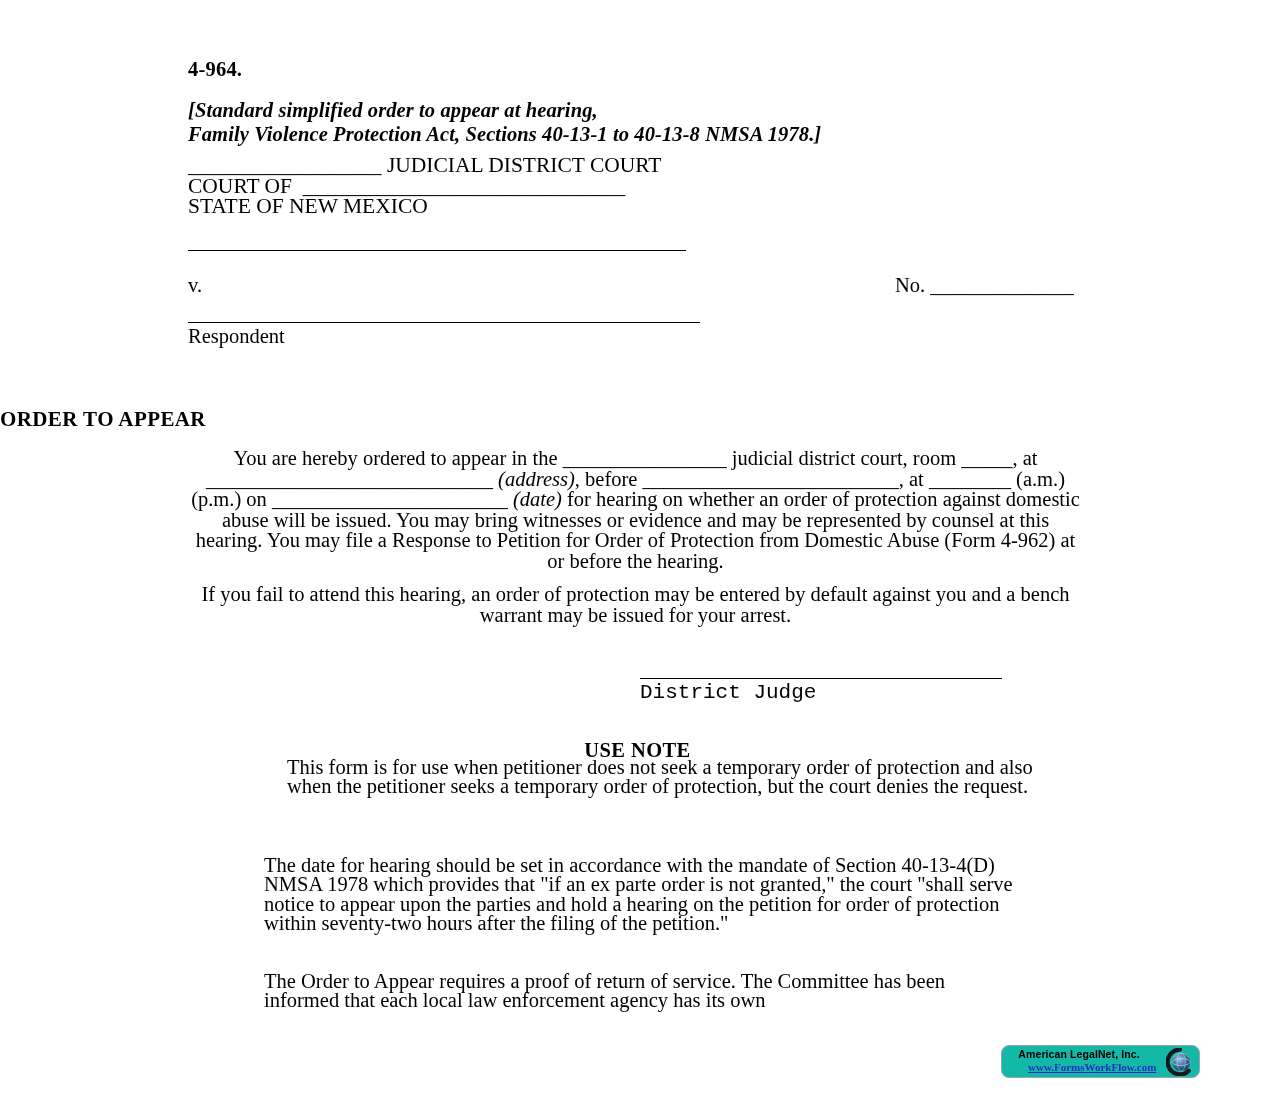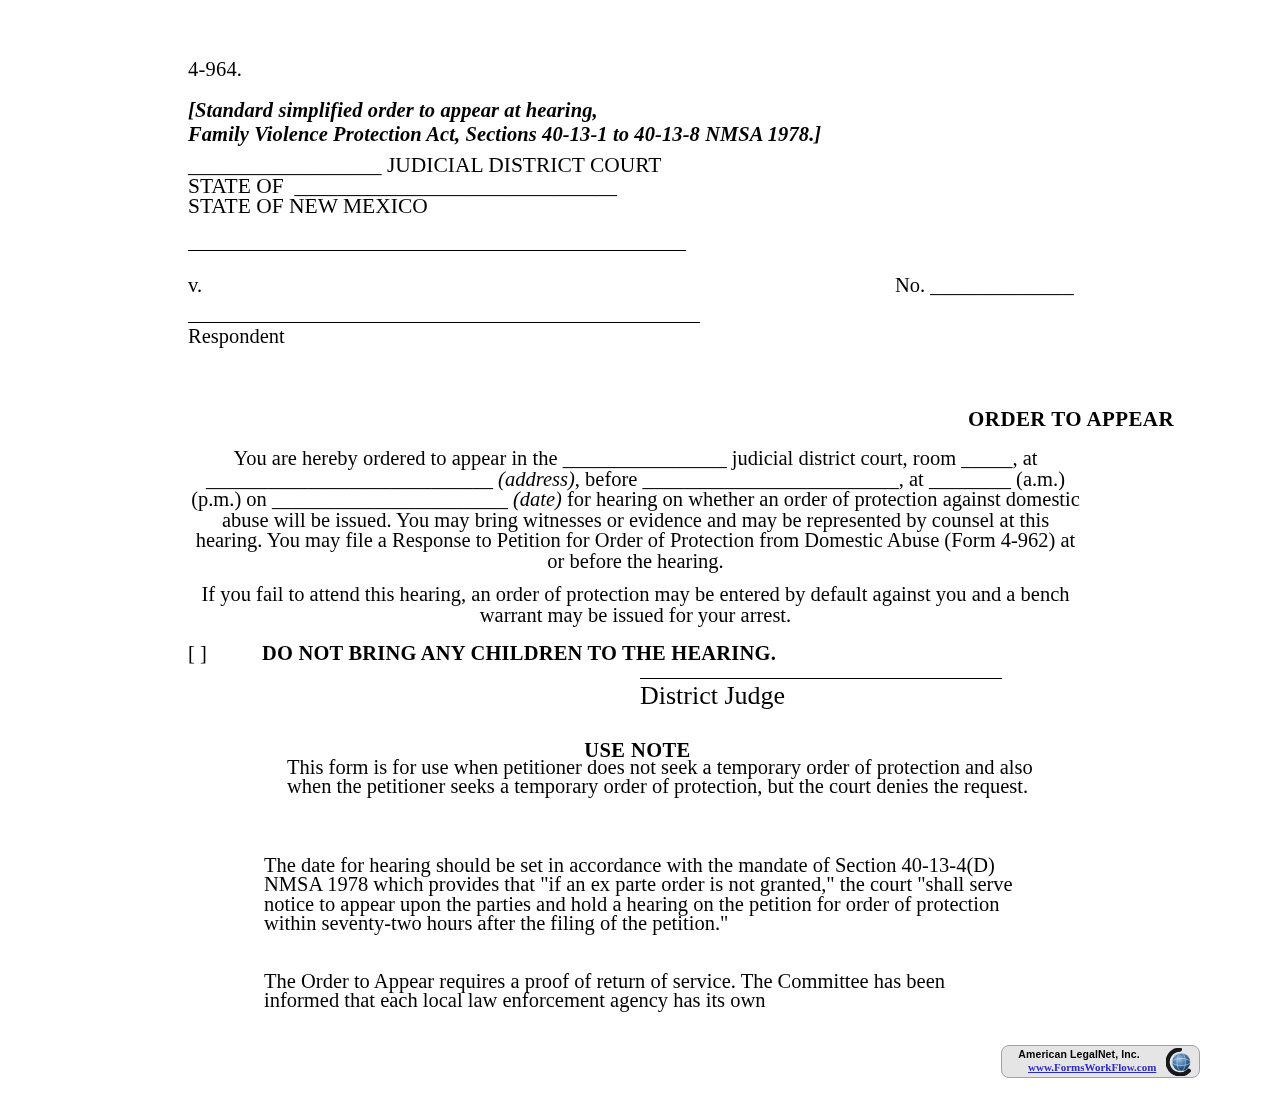--- a/index.html
+++ b/index.html
@@ -24,21 +24,21 @@
     height: 1100px;
     background: #fff;
   }
 
   
   .form-number {
     position: absolute;
     left: 188px;
     top: 58px;
     font-size: 20.5px;
-    font-weight: normal;
+    font-weight: bold;
     letter-spacing: 0.2px;
   }
 
   .bracket-title {
     position: absolute;
     left: 188px;
     top: 99px;
     font-size: 20.5px;
     font-weight: bold;
     font-style: italic;
@@ -99,21 +99,21 @@
     font-size: 20.5px;
     white-space: pre;
   }
   .respondent-wrap { margin-top: 22px; }
 
   .doc-title {
     position: absolute;
     left: 0;
     top: 407px;
     width: 1174px;
-    text-align: right;
+    text-align: left;
     font-size: 21px;
     font-weight: bold;
     letter-spacing: 0.4px;
   }
 
   .body-para {
     position: absolute;
     left: 188px;
     width: 895px;
     font-size: 20.5px;
@@ -146,21 +146,22 @@
     top: 678px;
     width: 400px;
   }
   .sig-rule {
     border-bottom: 1.7px solid #000;
     width: 362px;
     height: 0;
   }
   .sig-label {
     margin-top: 2px;
-    font-size: 26px;
+    font-size: 21px;
+    font-family: Liberation Mono, monospace;
   }
 
   .use-note-title {
     position: absolute;
     left: 0;
     top: 739px;
     width: 1275px;
     text-align: center;
     font-size: 20.5px;
     font-weight: bold;
@@ -180,21 +181,21 @@
 
   
   .badge {
     position: absolute;
     left: 1001px;
     top: 1045px;
     width: 199px;
     height: 33px;
     border: 1.2px solid #9aa3ad;
     border-radius: 8px;
-    background: #e5e5e5;
+    background: #14b8a6;
     box-sizing: border-box;
     overflow: hidden;
   }
   .badge-text {
     position: absolute;
     left: 6px;
     top: 2px;
     width: 142px;
     text-align: center;
   }
@@ -230,21 +231,21 @@
 
 <div class="page">
 
   <div class="form-number">4-964.</div>
 
   <div class="bracket-title">[Standard simplified order to appear at hearing,
 Family Violence Protection Act, Sections 40-13-1 to 40-13-8 NMSA 1978.]</div>
 
   <div class="court-block">
     <span class="line">__________________ JUDICIAL DISTRICT COURT</span>
-    <span class="line">STATE OF  ______________________________</span>
+    <span class="line">COURT OF  ______________________________</span>
     <span class="line">STATE OF NEW MEXICO</span>
   </div>
 
   <div class="caption">
     <span class="rule-long"></span>
 
     <div class="v-row">
       <span class="v-mark">v.</span>
       <span class="case-no">No. ______________</span>
     </div>
@@ -256,23 +257,20 @@
   </div>
 
   <div class="doc-title">ORDER TO APPEAR</div>
 
   <div class="body-para" id="order-para">
     <span>You are hereby ordered to appear in the ________________ judicial district court, room _____, at ____________________________ </span><i>(address)</i><span>, before _________________________, at ________ (a.m.) (p.m.) on _______________________ </span><i>(date)</i><span> for hearing on whether an order of protection against domestic abuse will be issued.  You may bring witnesses or evidence and may be represented by counsel at this hearing.  You may file a Response to Petition for Order of Protection from Domestic Abuse (Form 4-962) at or before the hearing.</span>
   </div>
 
   <div class="body-para" id="default-para">If you fail to attend this hearing, an order of protection may be entered by default against you and a bench warrant may be issued for your arrest.</div>
 
-  <div class="children-row">
-    <span class="box">[ ]</span><span class="txt">DO NOT BRING ANY CHILDREN TO THE HEARING.</span>
-  </div>
 
   <div class="sig-block">
     <div class="sig-rule"></div>
     <div class="sig-label">District Judge</div>
   </div>
 
   <div class="use-note-title">USE NOTE</div>
 
   <div class="note-para" id="note-1">This form is for use when petitioner does not seek a temporary order of protection and also when the petitioner seeks a temporary order of protection, but the court denies the request.</div>
 

